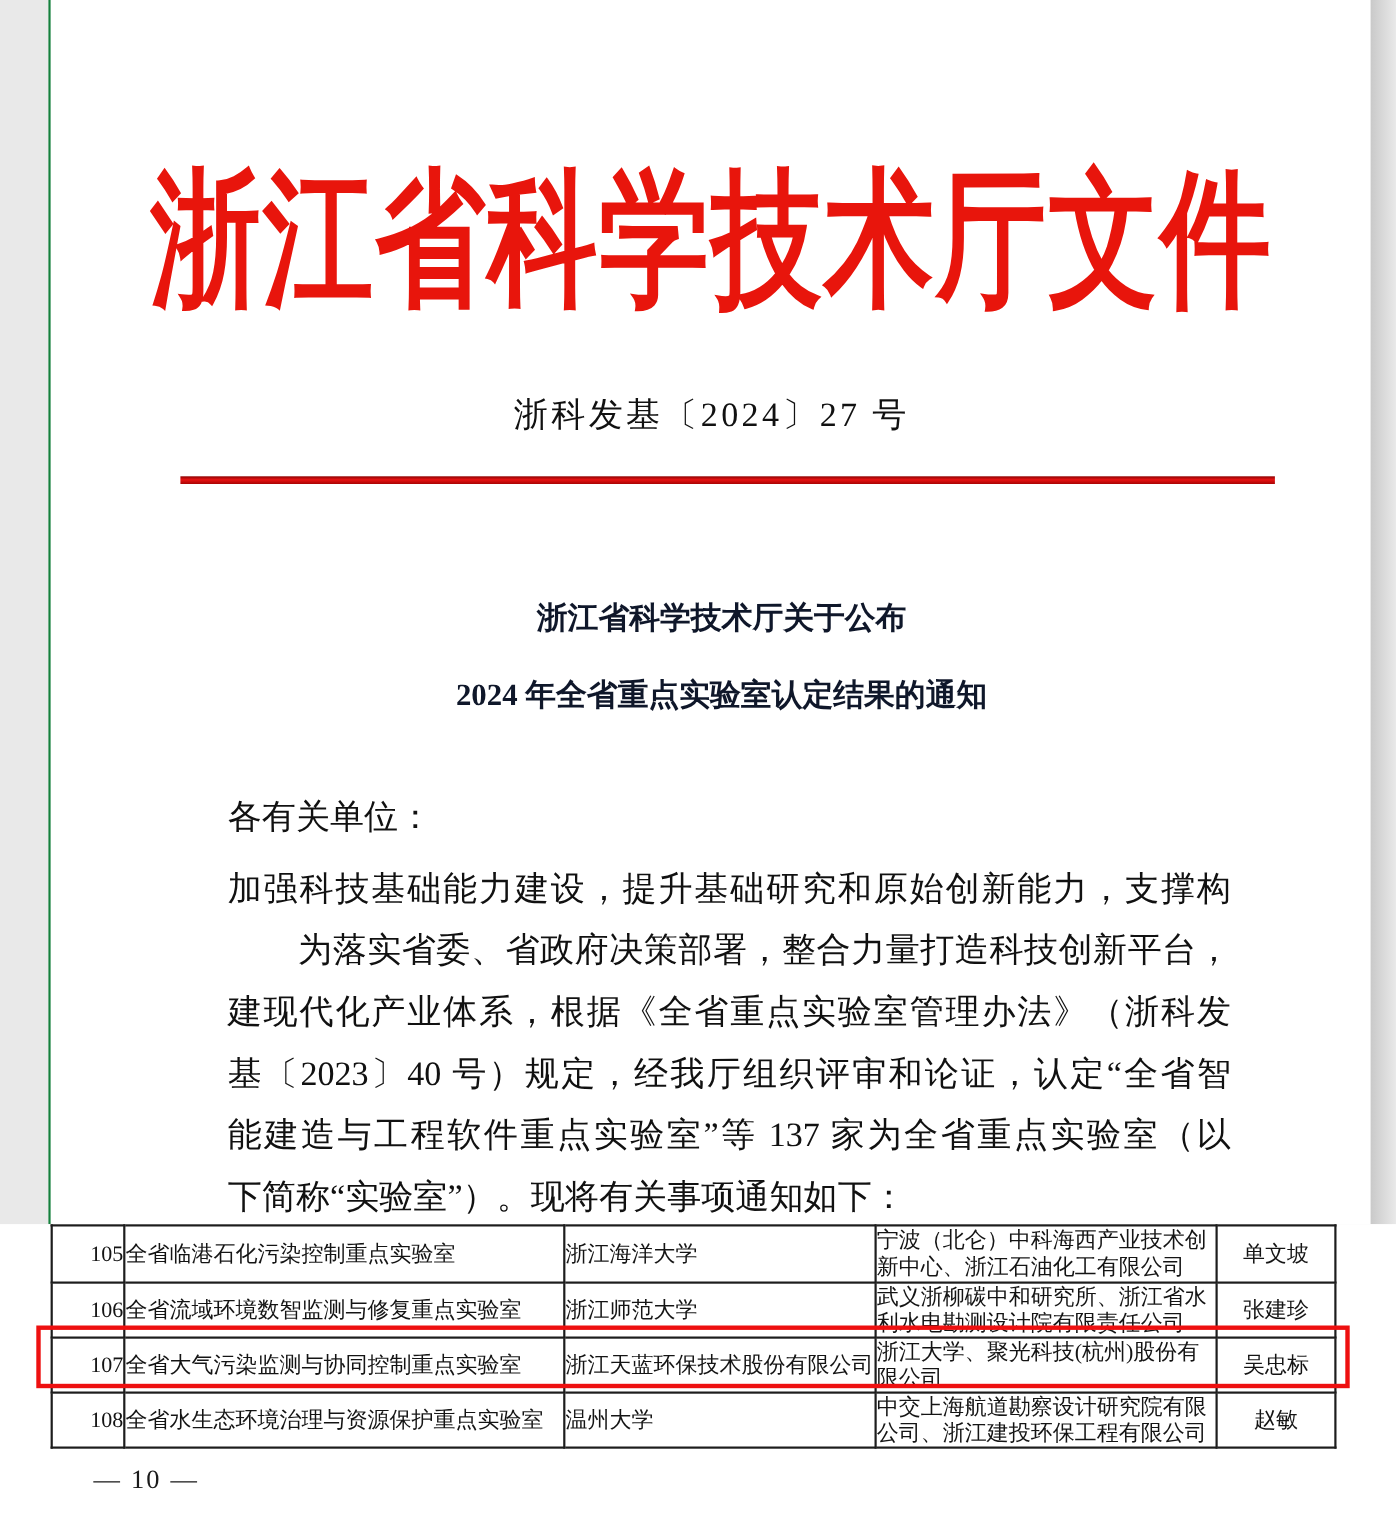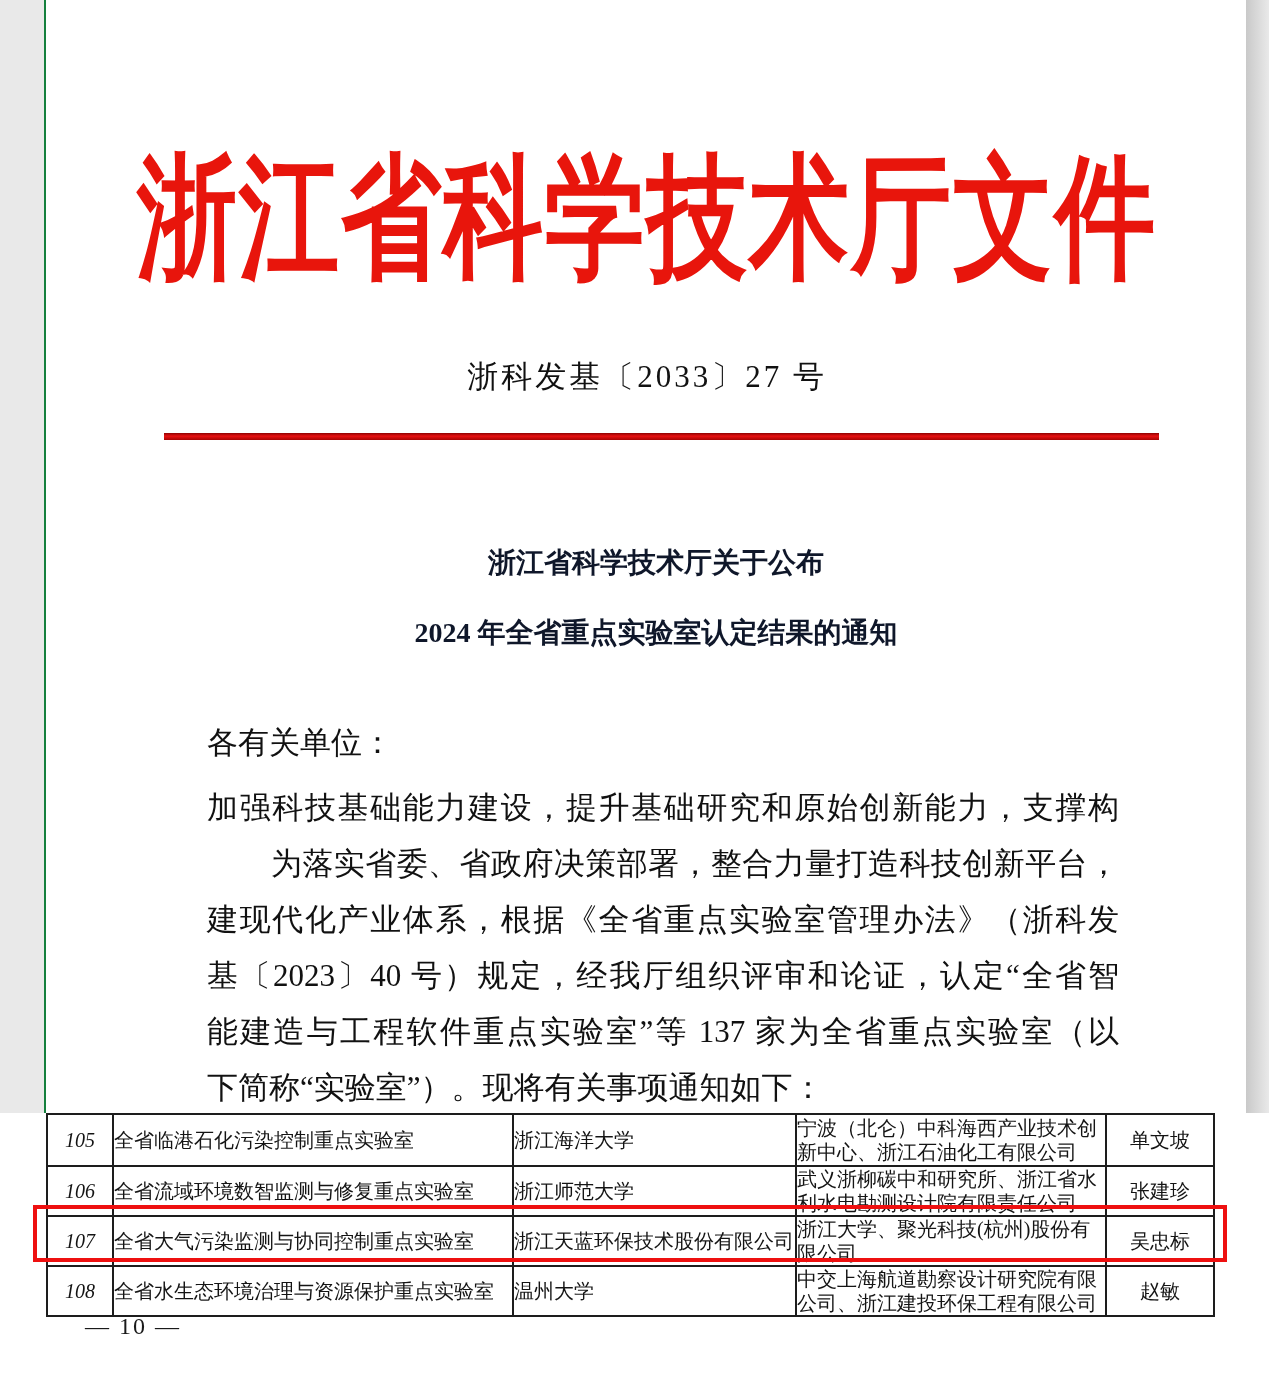--- a/index.html
+++ b/index.html
@@ -34,39 +34,39 @@
   .para-line{height:56px;line-height:56px;text-align:justify;text-align-last:justify;white-space:nowrap;}
   .para-line.first{text-indent:64px;}
   .para-line.last{text-align-last:left;white-space:normal;}
   
   .bottom-section{position:absolute;left:0;top:1113px;width:1269px;height:273px;background:#ffffff;}
   table.labs{
     position:absolute;left:46px;top:0;width:1167px;border-collapse:collapse;table-layout:fixed;
     font-size:20px;color:#141414;
   }
   table.labs td{border:2px solid #1d1d1d;padding:0;vertical-align:middle;line-height:24px;}
-  td.c-no{text-align:center;font-family:"Liberation Serif","DejaVu Serif",serif;font-style:italic;}
+  td.c-no{text-align:right;font-family:"Liberation Serif","DejaVu Serif",serif;}
   td.c-lab{padding-left:22px;}
   td.c-host{padding-left:14px;margin-left:28px;}
   td.c-partners{padding-left:10px;padding-right:2px;}
   td.c-director{text-align:center;}
   tr.r105{height:52px;} tr.r106{height:46px;} tr.r107{height:36px;} tr.r108{height:50px;}
   .highlight-box{
     position:absolute;left:33px;top:92px;width:1186px;height:49px;
     border:4px solid #ee1010;background:transparent;z-index:5;
   }
-  .page-number{position:absolute;left:85px;top:200px;font-size:24px;letter-spacing:2px;color:#1a1a1a;}
+  .page-number{position:absolute;left:85px;top:220px;font-size:24px;letter-spacing:2px;color:#1a1a1a;}
 </style>
 </head>
 <body>
 
 <div class="top-section">
   <div class="page">
     <div class="letterhead-title" style="color:#e8150c;">浙江省科学技术厅文件</div>
-    <div class="doc-number">浙科发基〔2033〕27 号</div>
+    <div class="doc-number">浙科发基〔2024〕27 号</div>
     <div class="red-rule"></div>
     <div class="notice-title">
       <div>浙江省科学技术厅关于公布</div>
       <div>2024 年全省重点实验室认定结果的通知</div>
     </div>
     <div class="salutation">各有关单位：</div>
     <div class="body-paragraph">
       <div class="para-line">加强科技基础能力建设，提升基础研究和原始创新能力，支撑构</div>
       <div class="para-line first">为落实省委、省政府决策部署，整合力量打造科技创新平台，</div>
       <div class="para-line">建现代化产业体系，根据《全省重点实验室管理办法》（浙科发</div>

